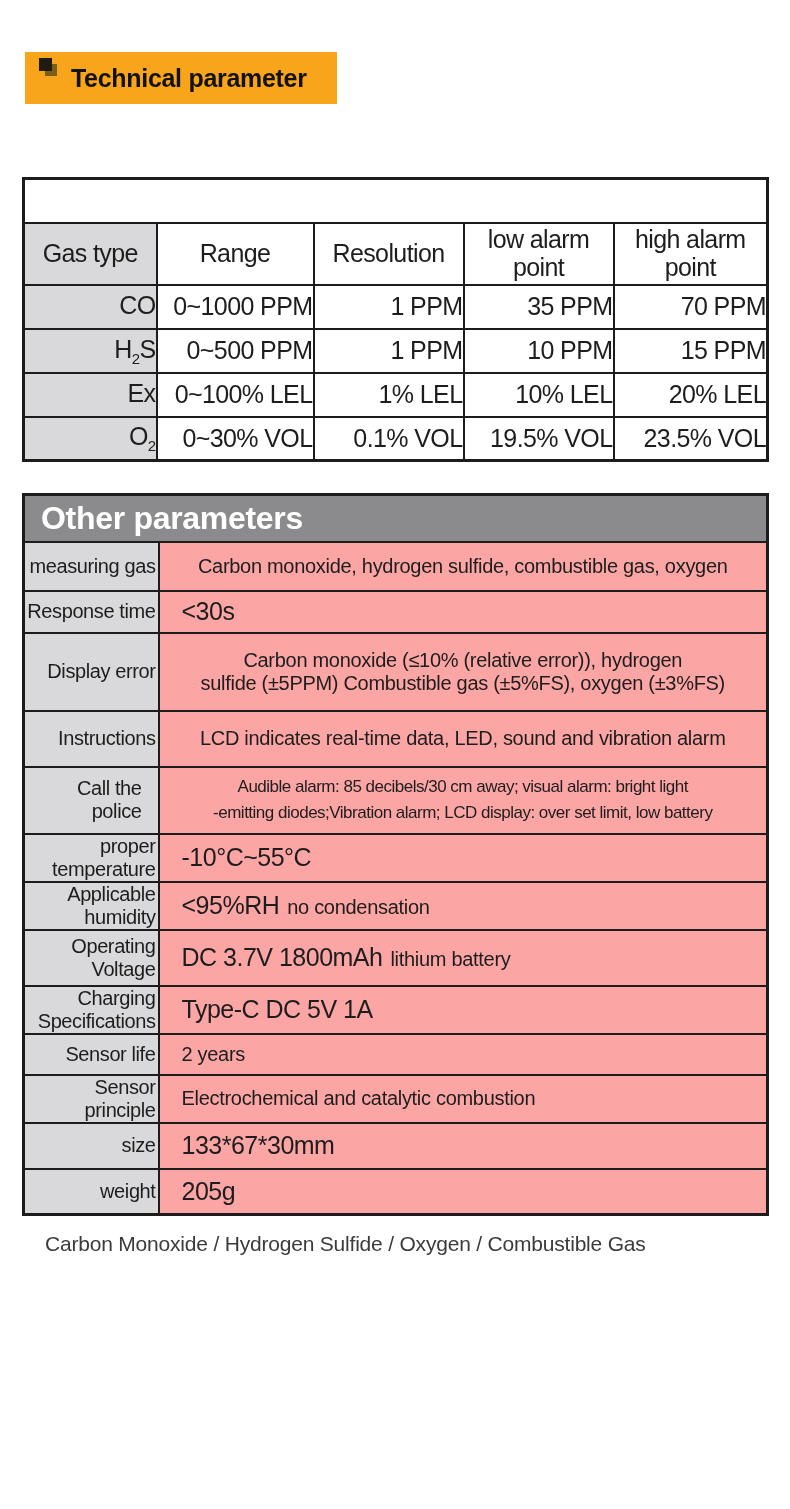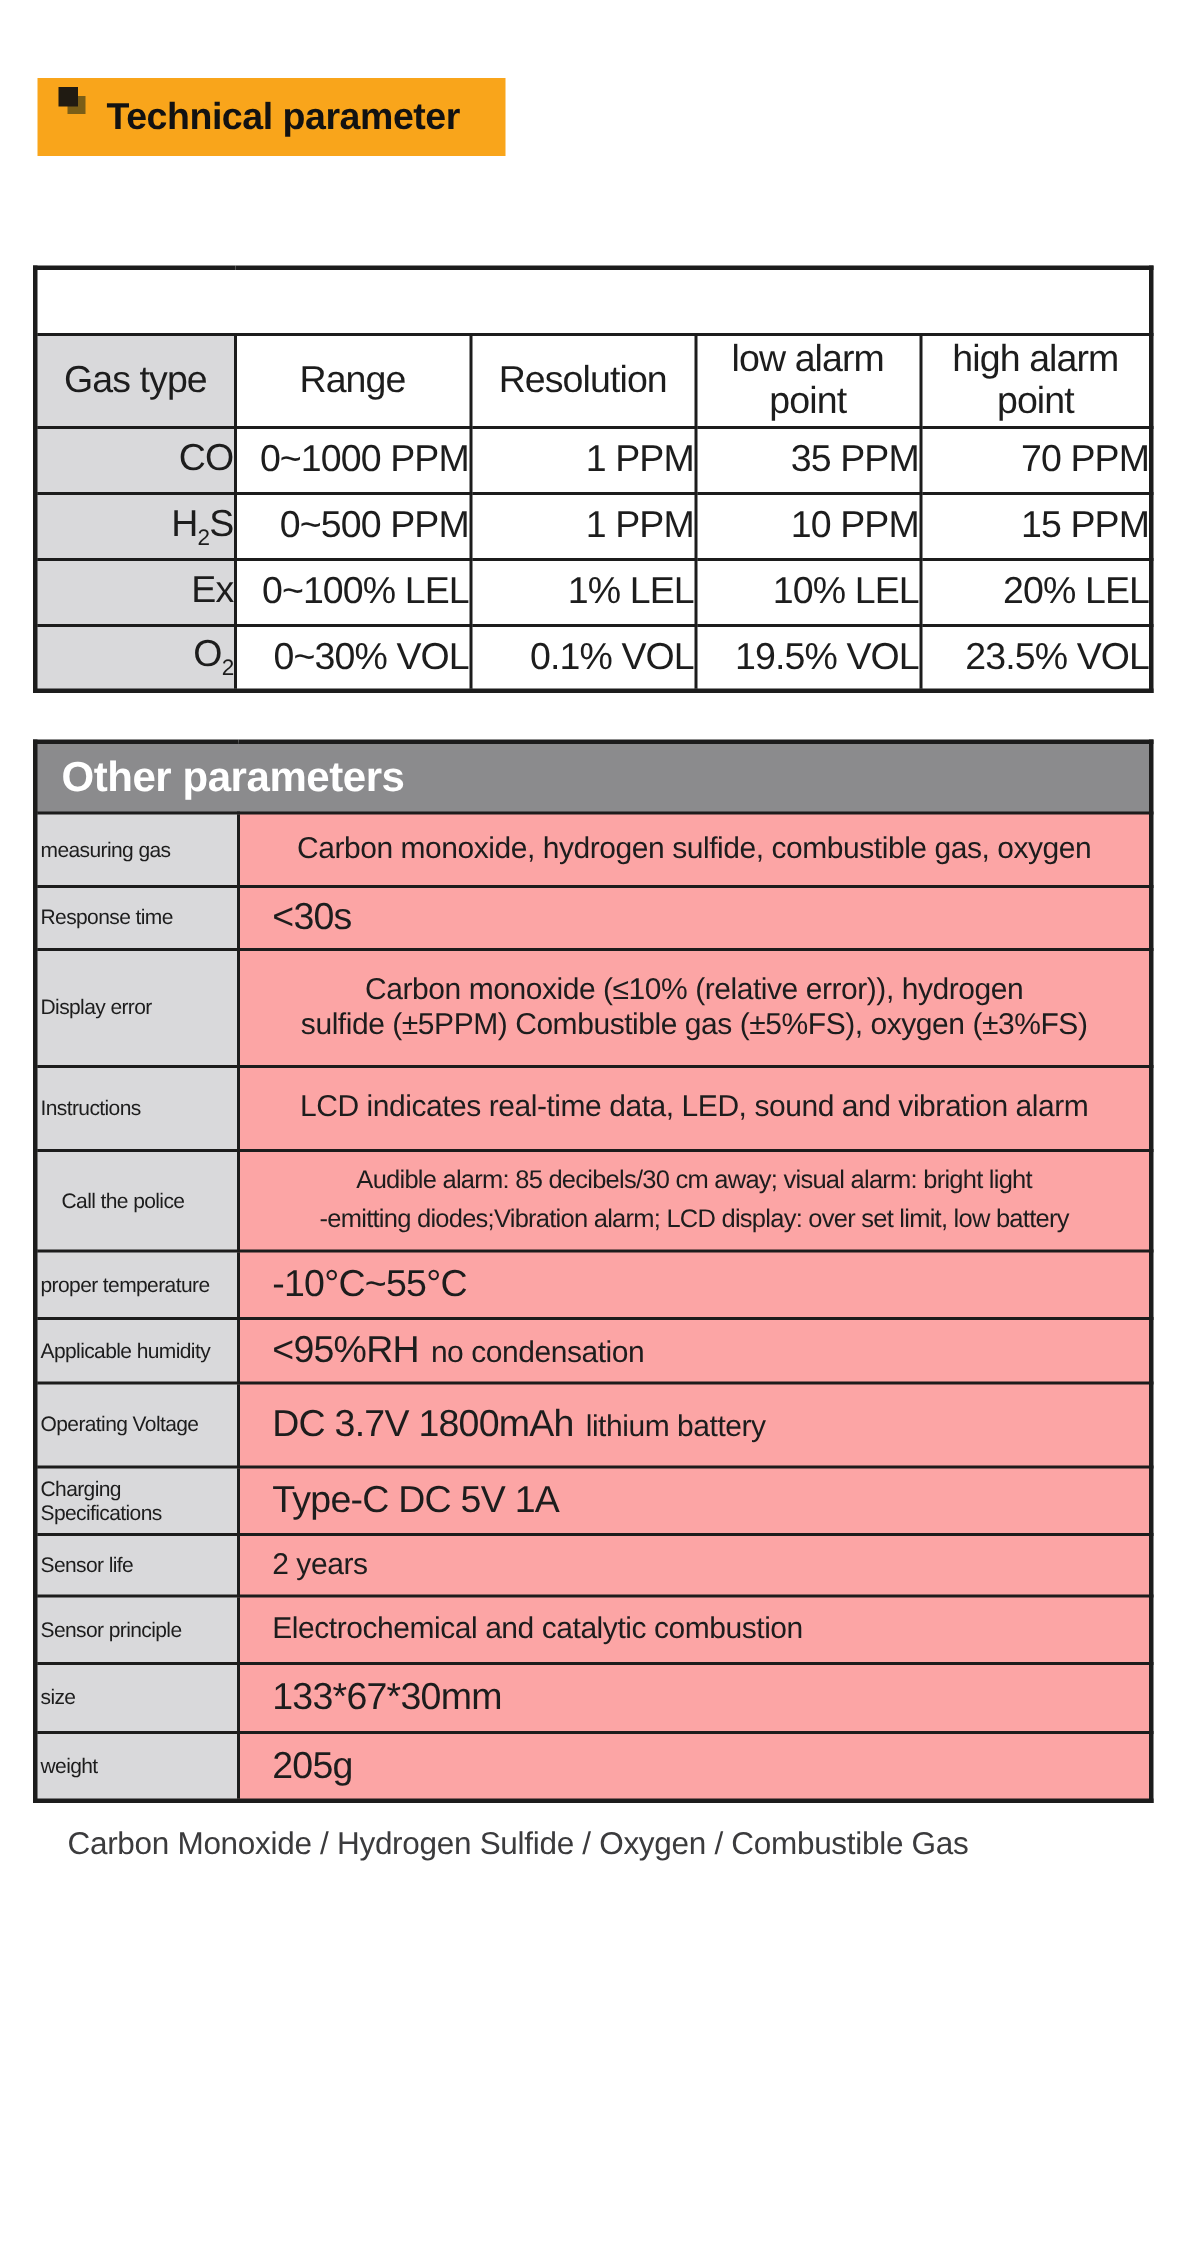--- a/index.html
+++ b/index.html
@@ -15,27 +15,27 @@
   .banner-icon{position:absolute;left:14px;top:6px;width:24px;height:24px;}
   .banner-icon .sq-shadow{position:absolute;left:6px;top:6px;width:12px;height:12px;background:var(--ics);}
   .banner-icon .sq-main{position:absolute;left:0;top:0;width:13px;height:13px;background:var(--icd);}
   .banner-title{margin-left:46px;font-size:25px;font-weight:bold;color:#121212;letter-spacing:-0.3px;}
 
   
   table{border-collapse:collapse;table-layout:fixed;border:3px solid var(--bord);}
   td,th{border:2px solid var(--bord);color:var(--ink);}
   .t1{width:744px;margin:73px 0 0 22px;}
   .t2{width:744px;margin:31px 0 0 22px;}
-  .band{background:var(--band);color:#ffffff;font-weight:bold;font-size:28px;text-align:left;padding-left:16px;height:47px;letter-spacing:-0.3px;}
+  .band{background:var(--band);color:#ffffff;font-weight:bold;font-size:32px;text-align:left;padding-left:16px;height:47px;letter-spacing:-0.3px;}
   .t1 th{font-size:25px;font-weight:normal;background:#fff;height:62px;letter-spacing:-0.6px;line-height:1.1;text-align:center;}
   .t1 th.c-gas,.t1 td.c-gas{background:var(--labelbg);}
   .t1 td{font-size:25px;text-align:right;height:44px;letter-spacing:-0.6px;background:#fff;}
   .t1 sub{font-size:15px;}
 
-  .t2 .lbl{background:var(--labelbg);font-size:14px;text-align:left;letter-spacing:-0.4px;line-height:1.15;padding:0 2px;}
+  .t2 .lbl{background:var(--labelbg);font-size:20px;text-align:right;letter-spacing:-0.4px;line-height:1.15;padding:0 2px;}
   .t2 .lbl-narrow{padding:0 16px;}
   .t2 .val{background:#fca5a5;padding:0 18px;}
   .val.center{text-align:center;}
   .val.left{text-align:left;padding-left:22px;}
   .fs-big{font-size:25px;letter-spacing:-0.5px;}
   .fs-med{font-size:20px;letter-spacing:-0.3px;}
   .fs-sm{font-size:17px;letter-spacing:-0.5px;line-height:1.55;}
   .val .suffix{margin-left:8px;}
   .rh53 td{height:49px}.rh46 td{height:42px}.rh82 td{height:78px}.rh48 td{height:56px}
   .rh71 td{height:67px}.rh49 td{height:45px}.rh47 td{height:43px}.rh45 td{height:41px}.rh50 td{height:46px}

